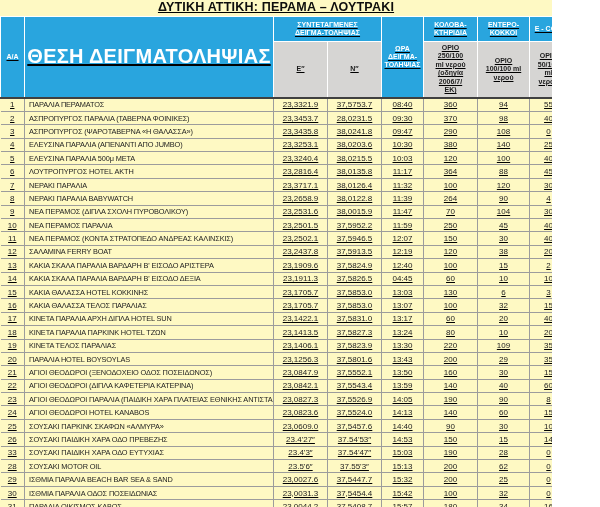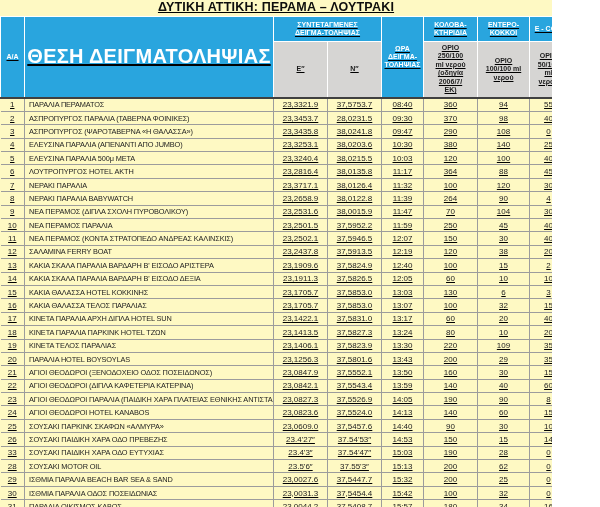--- a/index.html
+++ b/index.html
@@ -240,21 +240,21 @@
           <td>100</td>
           <td>15</td>
           <td>2</td>
           <td>Κ</td>
         </tr>
         <tr>
           <td>14</td>
           <td class="tleft"><span class="loc">ΚΑΚΙΑ ΣΚΑΛΑ ΠΑΡΑΛΙΑ ΒΑΡΔΑΡΗ Β' ΕΙΣΟΔΟ ΔΕΞΙΑ</span></td>
           <td>23,1911.3</td>
           <td>37,5826.5</td>
-          <td>12:05</td>
+          <td>04:45</td>
           <td>60</td>
           <td>10</td>
           <td>10</td>
           <td>Κ</td>
         </tr>
         <tr>
           <td>15</td>
           <td class="tleft"><span class="loc">ΚΑΚΙΑ ΘΑΛΑΣΣΑ HOTEL ΚΟΚΚΙΝΗΣ</span></td>
           <td>23,1705.7</td>
           <td>37,5853.0</td>

